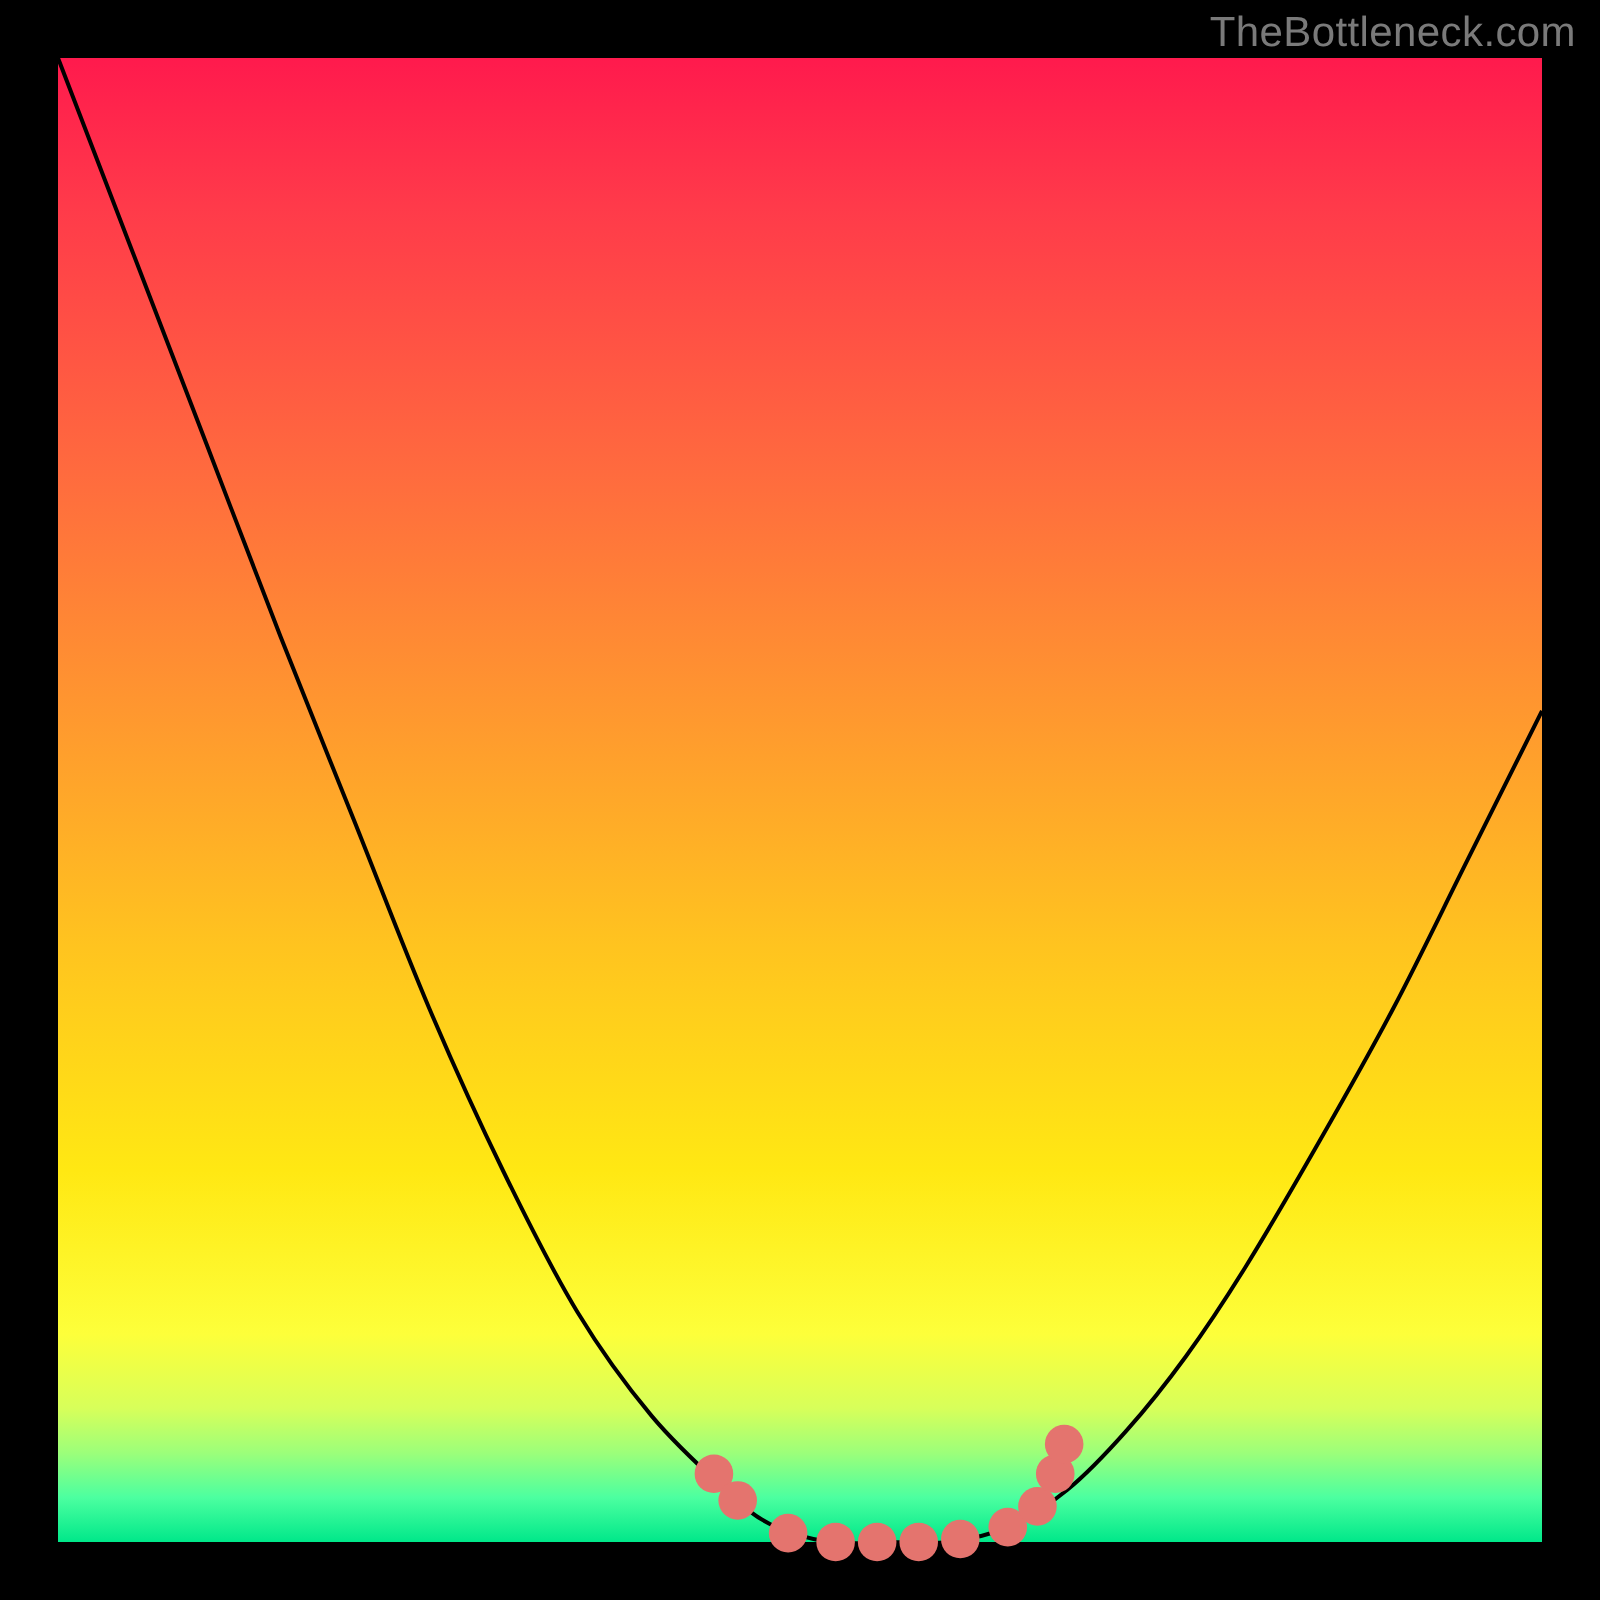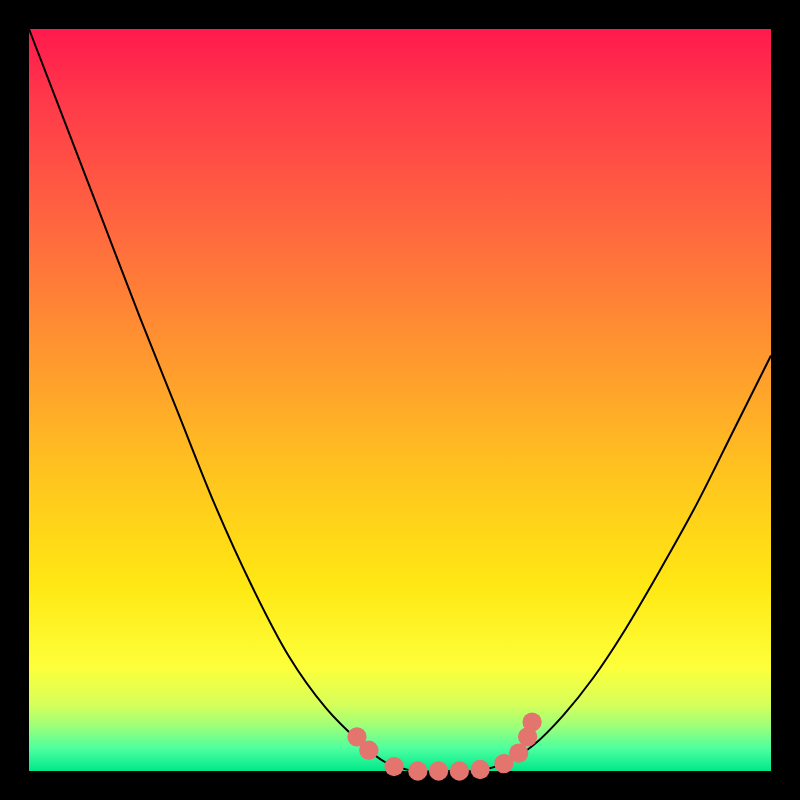--- a/index.html
+++ b/index.html
@@ -78,14 +78,15 @@
           <circle cx="451.14" cy="740.52" r="9.65" fill="#e4746e"></circle>
           <circle cx="474.88" cy="734.58" r="9.65" fill="#e4746e"></circle>
           <circle cx="489.72" cy="724.19" r="9.65" fill="#e4746e"></circle>
           <circle cx="498.62" cy="707.87" r="9.65" fill="#e4746e"></circle>
           <circle cx="503.08" cy="693.03" r="9.65" fill="#e4746e"></circle>
         </g>
     </svg>
 
   </div>
 
+  <div class="watermark">TheBottleneck.com</div>
 
 </div>
 
 </body></html>

